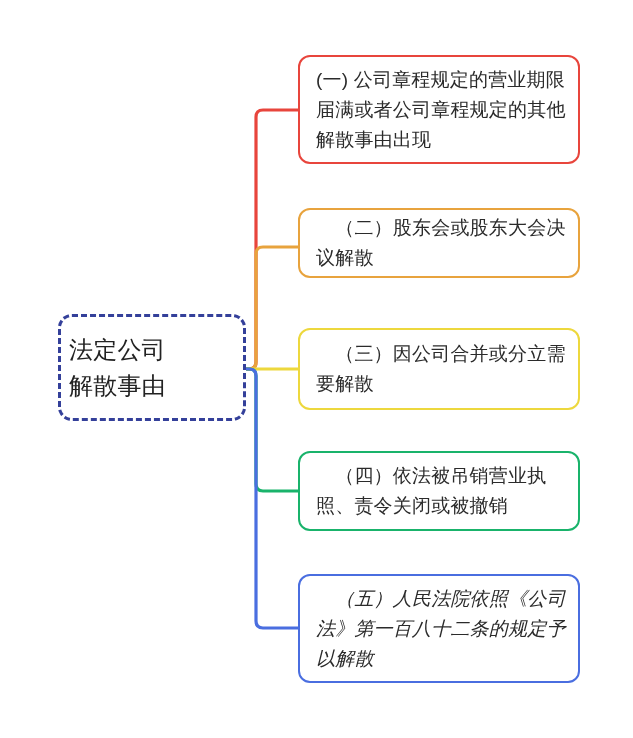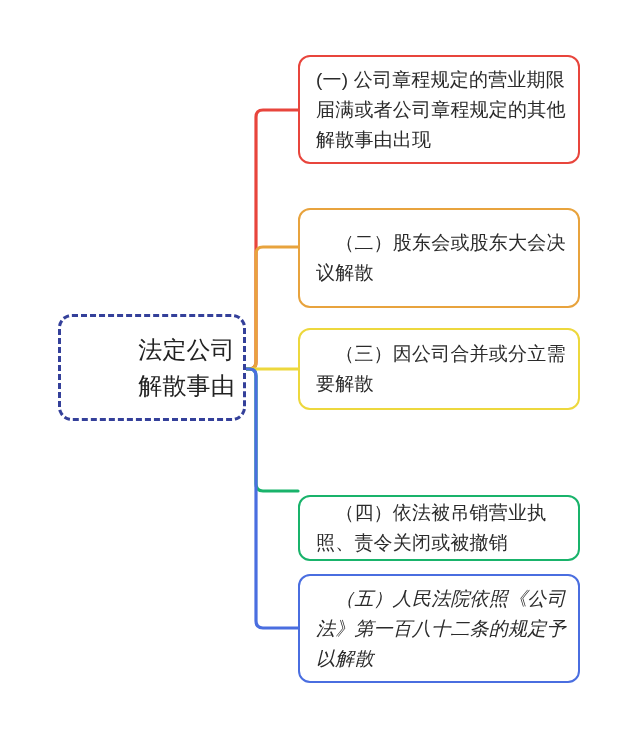--- a/index.html
+++ b/index.html
@@ -50,29 +50,29 @@
     top: 314px;
     width: 188px;
     height: 107px;
     border: 3px dashed #34409a;
     border-radius: 14px;
     justify-content: center;
   }
   #root-node .node-text {
     font-size: 24px;
     line-height: 36px;
-    text-align: right;
+    text-align: left;
     padding: 0 8px;
     color: #222222;
   }
   .branch-node { left: 298px; width: 282px; }
   #branch-node-1 { top: 55px;  height: 109px; border: 2.5px solid #e8453c; }
-  #branch-node-2 { top: 208px; height: 100px;  border: 2.5px solid #e8a33d; }
+  #branch-node-2 { top: 208px; height: 70px;  border: 2.5px solid #e8a33d; }
   #branch-node-3 { top: 328px; height: 82px;  border: 2.5px solid #edd83d; justify-content: center; }
-  #branch-node-4 { top: 451px; height: 66px;  border: 2.5px solid #19b36b; margin-top: 44px; }
+  #branch-node-4 { top: 451px; height: 80px;  border: 2.5px solid #19b36b; }
   #branch-node-5 { top: 574px; height: 109px; border: 2.5px solid #4a6ee0; font-style: italic; }
 </style>
 </head>
 <body>
 
 <div id="canvas">
 
   <svg id="connectors" viewBox="0 0 633 738" xmlns="http://www.w3.org/2000/svg">
 
     <path d="M 246 369 L 249 369 Q 256 369 256 362 L 256 117 Q 256 110 263 110 L 298 110" fill="none" stroke="#e8453c" stroke-width="3.2" stroke-linecap="round"></path>

